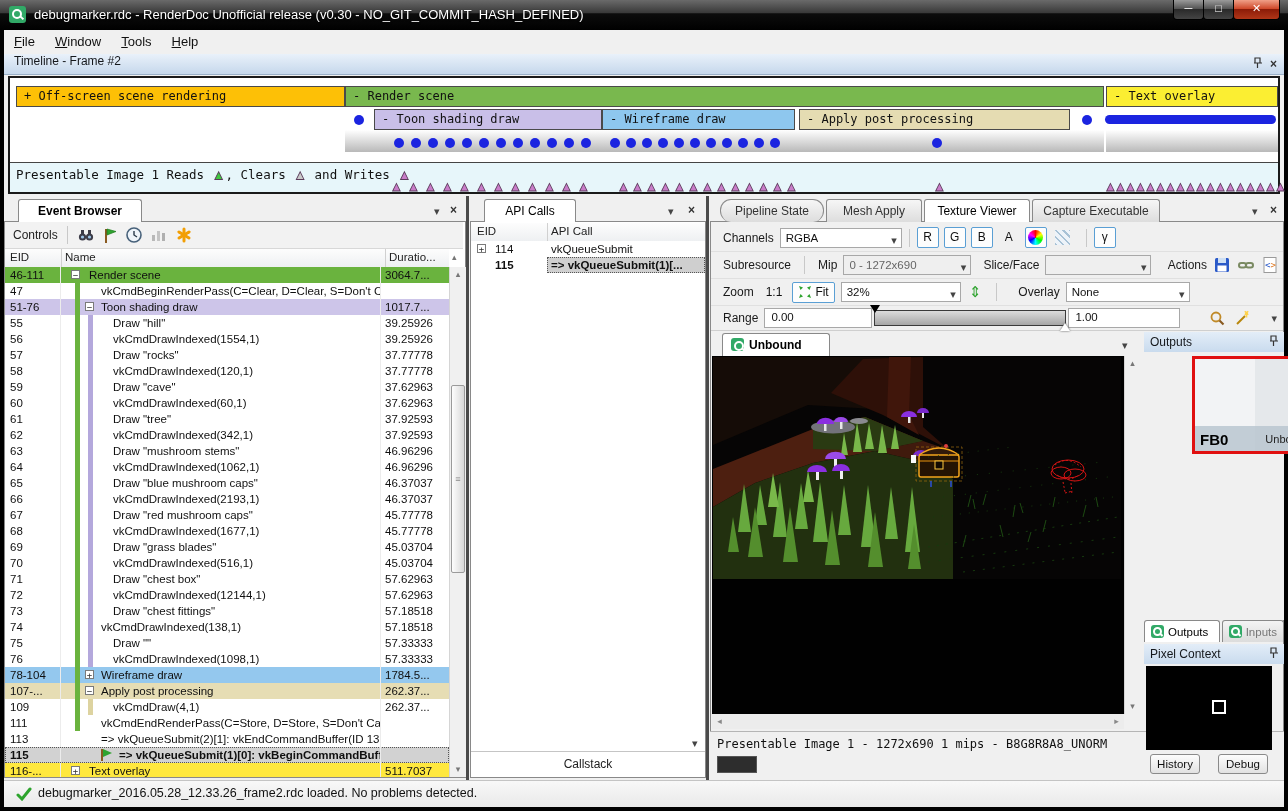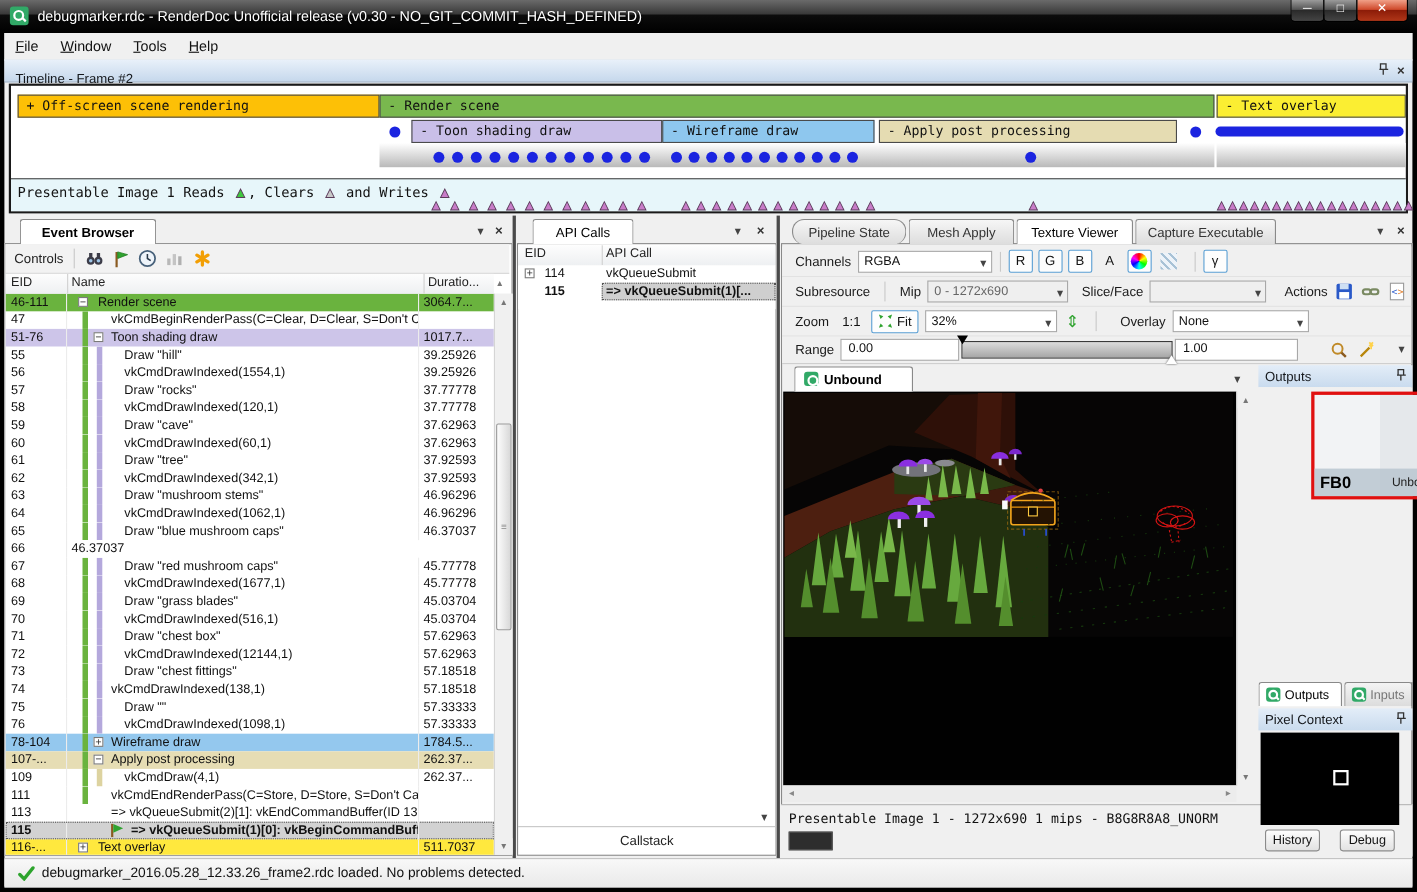--- a/index.html
+++ b/index.html
@@ -16,21 +16,21 @@
     background:linear-gradient(#9a9a9a,#555 45%,#2a2a2a 50%,#444);color:#fff;text-align:center;font-size:11px;line-height:17px;}
   #btn-min{right:84px;width:29px;} #btn-max{right:54px;width:29px;}
   #btn-close{right:8px;width:45px;background:linear-gradient(#f0a088,#cf4a2c 45%,#8c1c08 50%,#b03618);font-weight:bold;}
   #client{left:4px;top:30px;width:1280px;height:776px;background:#f0f0f0;}
   
   #menubar{left:4px;top:30px;width:1280px;height:24px;background:#f0f0f0;border-bottom:1px solid #dcdcdc;}
   .menu-item{display:inline-block;padding:4px 10px;font-size:13px;color:#111;}
   .menu-item::first-letter{text-decoration:underline;}
   
   #tl-header{left:4px;top:54px;width:1280px;height:20px;background:linear-gradient(#e9f1fa,#c6d8ec);border-bottom:1px solid #9ab0c8;font-size:12px;color:#15181c;}
-  #tl-header .cap{position:absolute;left:10px;top:10px;}
+  #tl-header .cap{position:absolute;left:10px;top:0;}
   .pinicon{position:absolute;width:12px;height:13px;}
   .xicon{position:absolute;font-size:12px;color:#333;font-weight:bold;line-height:12px;}
   #tl-body{left:8px;top:76px;width:1272px;height:118px;background:#fff;border:2px solid #1a1a1a;box-sizing:border-box;}
   .tl-bar{position:absolute;height:21px;border:1px solid #4a4a4a;box-sizing:border-box;font:12px/19px "DejaVu Sans Mono",monospace;color:#111;padding-left:7px;white-space:nowrap;overflow:hidden;}
   .tl-dot{position:absolute;width:10px;height:10px;border-radius:50%;background:#1b24e0;}
   .tl-pill{position:absolute;height:9px;border-radius:5px;background:#1b24e0;}
   .tl-shadow{position:absolute;height:22px;background:linear-gradient(#ffffff,#b9b9b9);}
   #tl-legend{position:absolute;left:0;right:0;top:84px;bottom:0;background:#e7f6fa;border-top:1px solid #444;}
   #tl-legend .cap{position:absolute;left:6px;top:4px;font:12.5px "DejaVu Sans Mono",monospace;color:#111;white-space:pre;}
   .tri{position:absolute;font-size:13px;line-height:13px;color:#c87cc8;-webkit-text-stroke:0.8px #5a3b5a;}
@@ -331,20 +331,21 @@
       <div class="ev-tree"><i class="bar bar-green" style="left: 14px;"></i><i class="bar bar-purple" style="left: 27px;"></i><span class="ev-name" style="margin-left: 52px;">vkCmdDrawIndexed(1062,1)</span></div>
       <div class="ev-dur">46.96296</div>
     </div>
     <div class="ev-row">
       <div class="ev-eid">65</div>
       <div class="ev-tree"><i class="bar bar-green" style="left: 14px;"></i><i class="bar bar-purple" style="left: 27px;"></i><span class="ev-name" style="margin-left: 52px;">Draw "blue mushroom caps"</span></div>
       <div class="ev-dur">46.37037</div>
     </div>
     <div class="ev-row">
       <div class="ev-eid">66</div>
+      <div class="ev-tree"><i class="bar bar-green" style="left: 14px;"></i><i class="bar bar-purple" style="left: 27px;"></i><span class="ev-name" style="margin-left: 52px;">vkCmdDrawIndexed(2193,1)</span></div>
       <div class="ev-dur">46.37037</div>
     </div>
     <div class="ev-row">
       <div class="ev-eid">67</div>
       <div class="ev-tree"><i class="bar bar-green" style="left: 14px;"></i><i class="bar bar-purple" style="left: 27px;"></i><span class="ev-name" style="margin-left: 52px;">Draw "red mushroom caps"</span></div>
       <div class="ev-dur">45.77778</div>
     </div>
     <div class="ev-row">
       <div class="ev-eid">68</div>
       <div class="ev-tree"><i class="bar bar-green" style="left: 14px;"></i><i class="bar bar-purple" style="left: 27px;"></i><span class="ev-name" style="margin-left: 52px;">vkCmdDrawIndexed(1677,1)</span></div>

